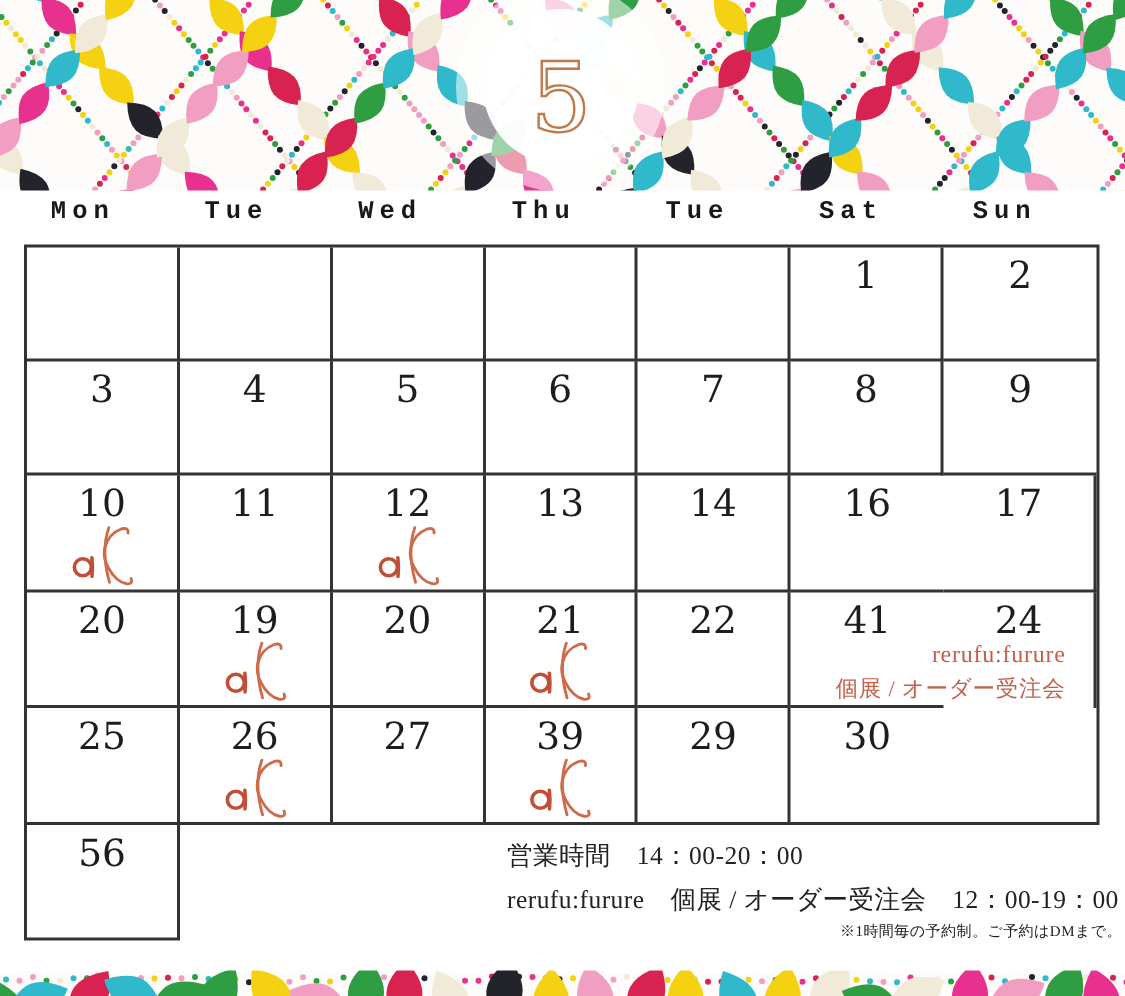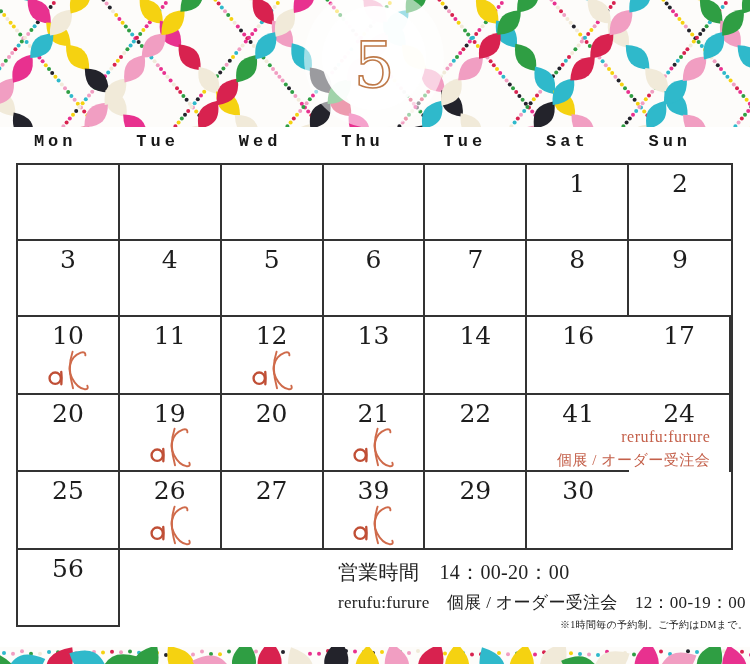--- a/index.html
+++ b/index.html
@@ -49,21 +49,21 @@
     position:absolute;left:556px;top:428px;z-index:6;
     background:#ffffff;color:var(--event-text,#c4604a);
     white-space:nowrap;padding:1px 3px 2px 1px;line-height:1;
   }
   .event-note .l1{font-size:16px;letter-spacing:0.5px;text-align:right;}
   .event-note .l2{font-size:15px;margin-top:8px;letter-spacing:0.5px;}
   .footer{
     position:absolute;left:338px;top:562px;width:410px;z-index:2;
     color:#222222;line-height:1;letter-spacing:0.3px;
   }
-  .footer .f1{font-size:20px;}
+  .footer .f1{font-size:17px;}
   .footer .f2{font-size:17px;margin-top:12px;}
   .footer .f3{font-size:10px;margin-top:9px;text-align:right;}
   .defs-hidden{position:absolute;width:0;height:0;overflow:hidden;}
 </style>
 </head>
 <body>
 
 <svg class="defs-hidden" aria-hidden="true">
   <defs>
     <g id="akdef" fill="none" stroke-linecap="round">

